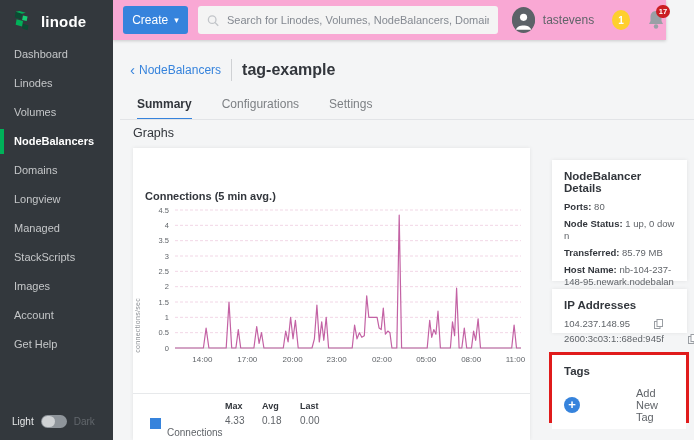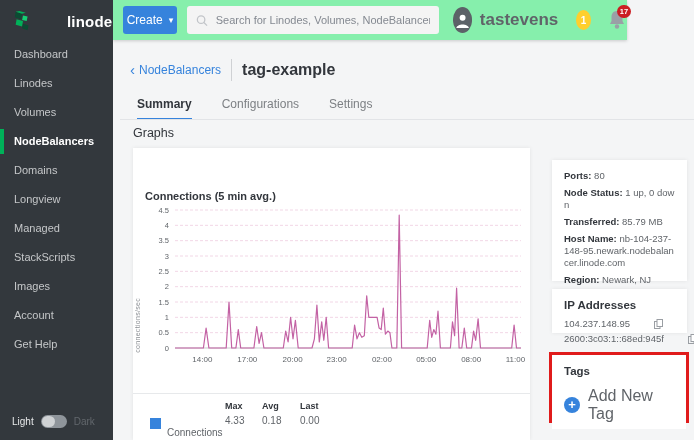--- a/index.html
+++ b/index.html
@@ -4,39 +4,39 @@
 <style>
   * { margin:0; padding:0; box-sizing:border-box; }
   html,body { width:694px; height:440px; }
   body { font-family:"Liberation Sans", sans-serif; background:#f4f5f6; overflow:hidden; }
   #app { position:relative; width:694px; height:440px; background:#f4f5f6; overflow:hidden; }
 
   
   .sidebar { position:absolute; left:0; top:0; width:113px; height:440px; background:#33383d; z-index:5; }
   .logo-row { display:flex; align-items:center; gap:7px; padding:10px 0 12px 12px; }
   .logo-mark { width:22px; height:22px; }
-  .logo-text { color:#fff; font-size:15px; font-weight:bold; letter-spacing:0.2px;margin-left:26px; }
+  .logo-text { color:#fff; font-size:15px; font-weight:bold; letter-spacing:0.2px; }
   .nav-item { position:relative; padding:4px 8px 4px 14px; font-size:11px; color:#c5c7c9; cursor:pointer; line-height:13px; margin-bottom:8px; }
   .nav-item.active { color:#ffffff; font-weight:bold; }
   .nav-item.active::before { content:""; position:absolute; left:0; top:-2px; bottom:-2px; width:4px; background:#00b159; }
   .theme-toggle { position:absolute; left:12px; bottom:12px; display:flex; align-items:center; gap:7px; }
   .theme-light { font-size:10px; color:#e7e8e9; }
   .theme-dark { font-size:10px; color:#62676c; }
   .toggle-pill { width:26px; height:13px; border-radius:7px; background:#8f959b; position:relative; cursor:pointer; }
   .toggle-knob { position:absolute; left:1px; top:1px; width:13px; height:11px; border-radius:6px; background:#cfd2d4; }
 
   
-  .header { position:absolute; left:113px; top:0; width:514px; height:40px; background:#86efac; box-shadow:0 1px 3px rgba(0,0,0,0.18); z-index:4; display:flex; align-items:center; }
+  .header { position:absolute; left:113px; top:0; width:553px; height:40px; background:#f9a8d4; box-shadow:0 1px 3px rgba(0,0,0,0.18); z-index:4; display:flex; align-items:center; }
   .create-btn { margin-left:10px; width:73px; height:28px; background:#3683dc; color:#fff; font-size:12px; border:none; border-radius:3px; display:flex; align-items:center; justify-content:center; gap:6px; cursor:pointer; font-family:inherit; }
   .create-caret { font-size:9px; line-height:9px; }
   .search-wrap { margin-left:10px; width:335px; height:28px; background:#f4f4f4; border-radius:3px; display:flex; align-items:center; padding:0 9px; }
   .search-wrap input { border:none; outline:none; background:transparent; font-size:11px; color:#3a3f46; width:100%; margin-left:8px; font-family:inherit; }
   .search-wrap input::placeholder { color:#848991; }
   .avatar { margin-left:14px; width:26px; height:26px; border-radius:50%; background:#5c6268; display:flex; align-items:flex-end; justify-content:center; overflow:hidden; cursor:pointer; }
-  .username { margin-left:8px; font-size:17px; color:#606469; cursor:pointer;font-weight:bold; }
+  .username { margin-left:8px; font-size:12px; color:#606469; cursor:pointer; }
   .badge-yellow { margin-left:18px; width:20px; height:20px; border-radius:50%; background:#fecf2e; color:#fff; font-size:10px; font-weight:bold; display:flex; align-items:center; justify-content:center; cursor:pointer; }
   .bell-wrap { position:relative; margin-left:16px; width:22px; height:24px; cursor:pointer; }
   .bell-badge { position:absolute; top:-3px; right:-4px; min-width:14px; height:13px; border-radius:7px; background:#cb1e23; color:#fff; font-size:7.5px; font-weight:bold; display:flex; align-items:center; justify-content:center; padding:0 2px; }
 
   
   .breadcrumb { position:absolute; left:130px; top:59px; display:flex; align-items:center; }
   .back-link { display:flex; align-items:center; gap:4px; color:#3683dc; font-size:12px; cursor:pointer; }
   .back-arrow { font-size:15px; line-height:12px; }
   .crumb-divider { width:1px; height:22px; background:#cfd1d4; margin:0 10px; }
   .page-title { font-size:16px; font-weight:bold; color:#32363c; }
@@ -69,21 +69,21 @@
   .detail-row b { color:#32363c; font-weight:bold; }
   .panel-details { left:552px; top:160px; width:135px; height:121px; }
   .panel-ips { left:552px; top:289px; width:135px; height:44px; }
   .ip-row { display:flex; align-items:center; gap:24px; font-size:9.5px; color:#606469; margin-bottom:4px; }
   .copy-icon { cursor:pointer; flex:none; display:inline-flex; }
 
   .tags-highlight { position:absolute; left:549px; top:352px; width:140px; height:71px; border:3px solid #e01b1b; z-index:6; }
   .panel-tags { left:0; top:0; width:134px; height:74px; box-shadow:none; }
   .add-tag-row { display:flex; align-items:center; gap:8px; margin-top:10px; cursor:pointer; }
   .plus-circle { width:16px; height:16px; border-radius:50%; background:#3683dc; color:#fff; font-size:13px; line-height:15px; text-align:center; font-weight:bold; flex:none; }
-  .add-tag-label { font-size:16px; color:#606469; }
+  .add-tag-label { font-size:11px; color:#606469;margin-left:48px; }
 </style>
 </head>
 <body>
 
 <div id="app">
 
   <div class="sidebar">
     <div class="logo-row">
       <svg class="logo-mark" viewBox="0 0 24 24">
         <polygon points="4,2 11,4 10,10 3,8" fill="#0c4b33"></polygon>
@@ -207,20 +207,21 @@
         <span class="legend-swatch"></span>
         <span class="lg-name">Connections</span>
         <span class="lg-col-max">4.33</span>
         <span class="lg-col-avg">0.18</span>
         <span class="lg-col-last">0.00</span>
       </div>
     </div>
   </div>
 
   <div class="panel panel-details">
+    <div class="panel-title">NodeBalancer Details</div>
     <div class="detail-row"><b>Ports:</b> <span>80</span></div>
     <div class="detail-row"><b>Node Status:</b> <span>1 up, 0 down</span></div>
     <div class="detail-row"><b>Transferred:</b> <span>85.79 MB</span></div>
     <div class="detail-row"><b>Host Name:</b> <span>nb-104-237-148-95.newark.nodebalancer.linode.com</span></div>
     <div class="detail-row"><b>Region:</b> <span>Newark, NJ</span></div>
   </div>
 
   <div class="panel panel-ips">
     <div class="panel-title">IP Addresses</div>
     <div class="ip-row">

